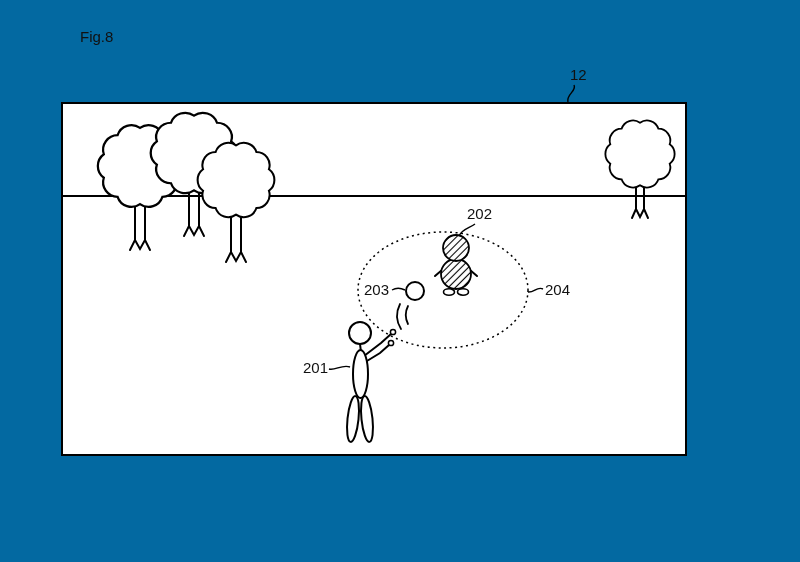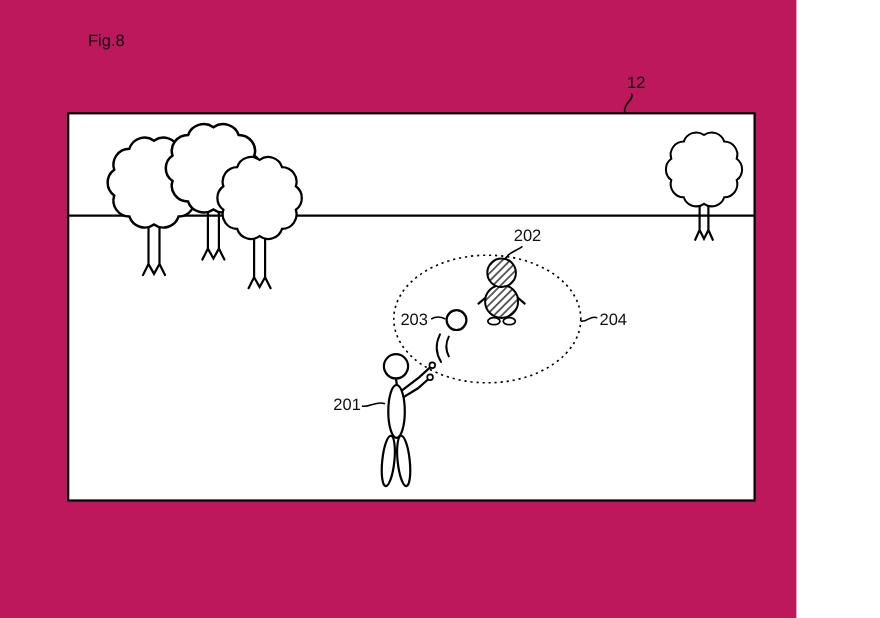--- a/index.html
+++ b/index.html
@@ -6,23 +6,23 @@
     margin: 0;
     padding: 0;
     background: #ffffff;
     width: 800px;
     height: 562px;
     overflow: hidden;
     font-family: "Liberation Sans", sans-serif;
   }
   .page {
     position: relative;
-    width: 724px;
+    width: 800px;
     height: 562px;
-    background: #be185d;
+    background: #0369a1;
   }
   svg { display: block; }
   .ref-text {
     font-family: "Liberation Sans", sans-serif;
     font-size: 15px;
     fill: #111111;
   }
   .fig-text {
     font-family: "Liberation Sans", sans-serif;
     font-size: 15px;

